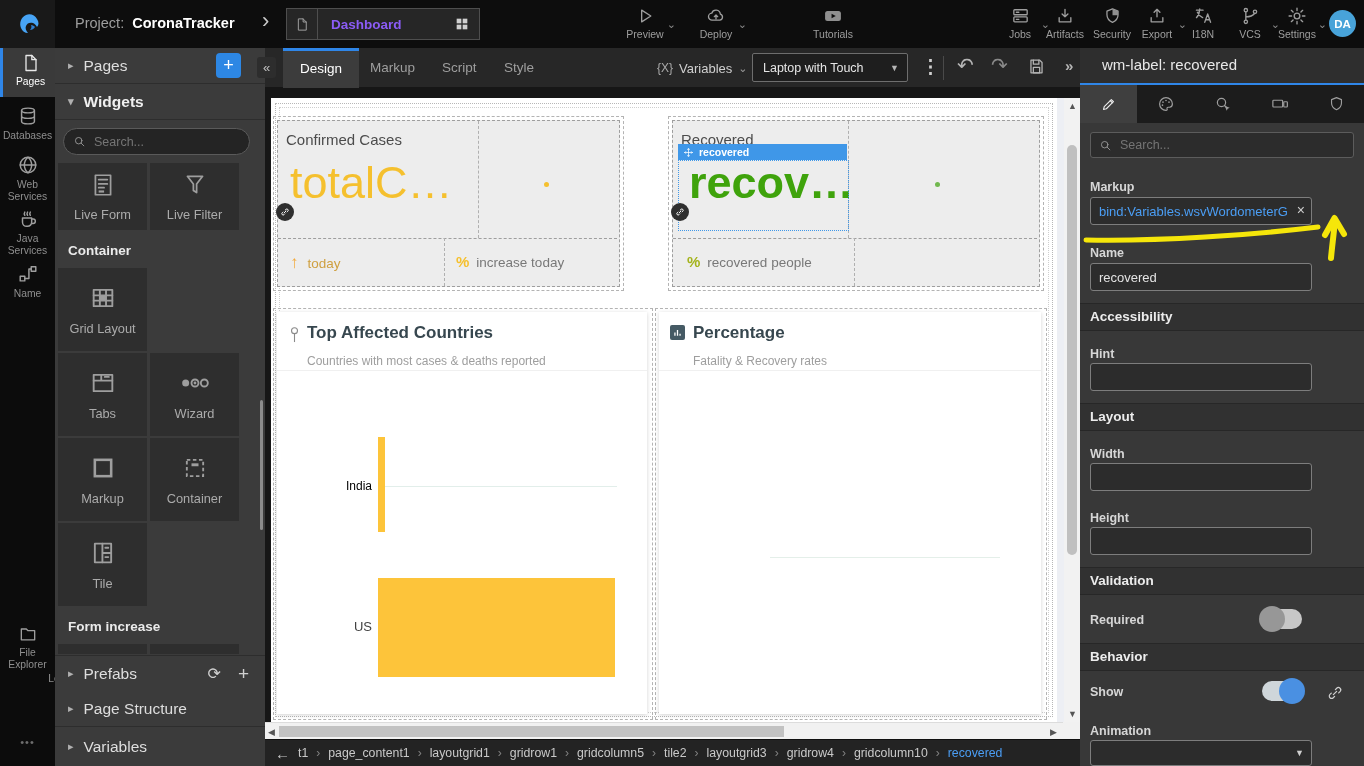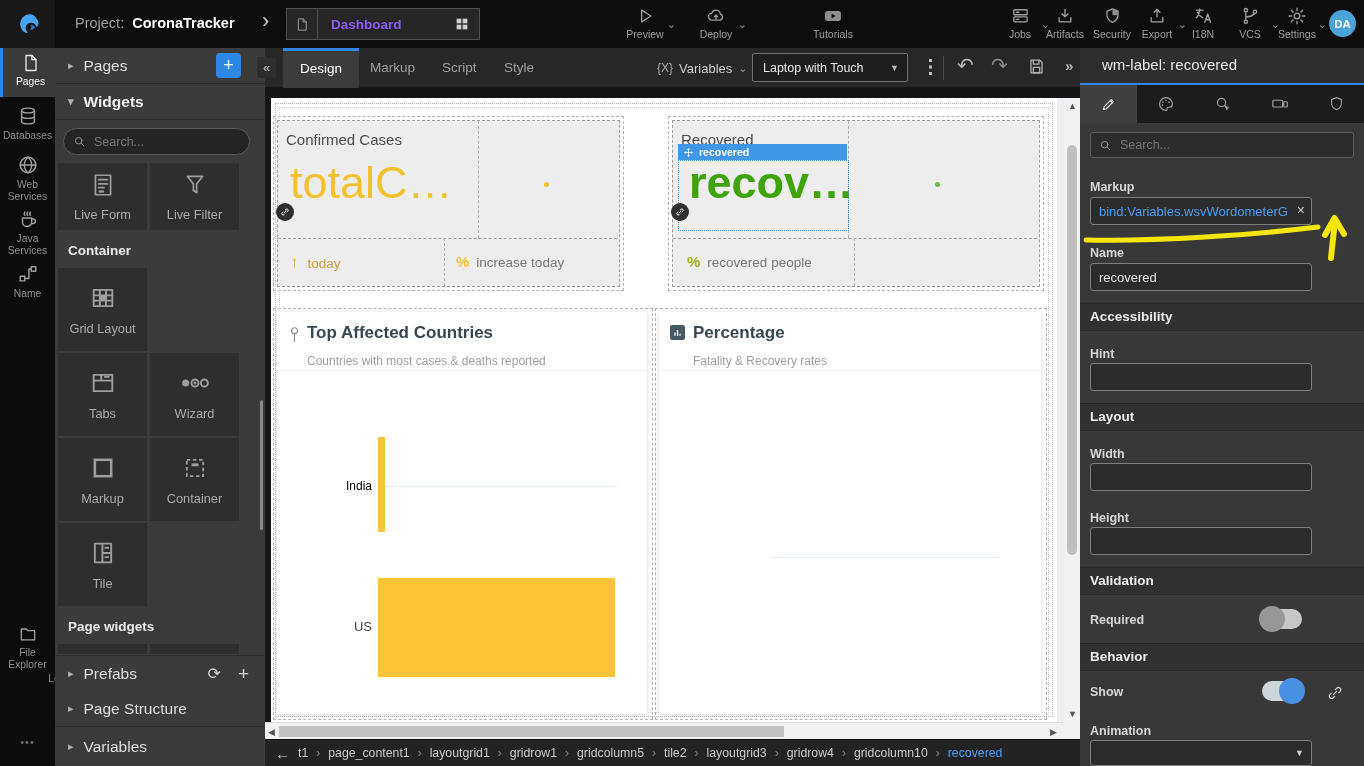--- a/index.html
+++ b/index.html
@@ -302,21 +302,21 @@
     </div>
     <div class="wtile" style="left:3px;top:475px;width:89px;height:83px;">
       <svg width="28" height="28" viewBox="0 0 24 24">
           <rect class="ic" x="5" y="4" width="14" height="16"></rect>
           <path class="ic" d="M11.5 4v16M11.5 12h7.5"></path>
           <path class="ic" d="M14 7.5h2.5M14 15.5h2.5"></path>
         </svg>
       <div>Tile</div>
     </div>
 
-    <div class="sechead" style="top:560px;height:36px;">Page widgets</div>
+    <div class="sechead" style="top:560px;height:36px;">Form increase</div>
     <div class="abs" style="left:3px;top:596px;width:89px;height:10px;background:#2e2e2e;"></div>
     <div class="abs" style="left:95px;top:596px;width:89px;height:10px;background:#2e2e2e;"></div>
 
     <div class="secrow" style="top:607px;height:35px;border-top:1px solid #2d2d2d;">
       <span class="caret">▸</span>
       <span>Prefabs</span>
       <span style="position:absolute;right:44px;color:#cfcfcf;font-size:16px;">⟳</span>
       <span style="position:absolute;right:16px;color:#cfcfcf;font-size:19px;">+</span>
     </div>
     <div class="secrow" style="top:643px;height:35px;">

